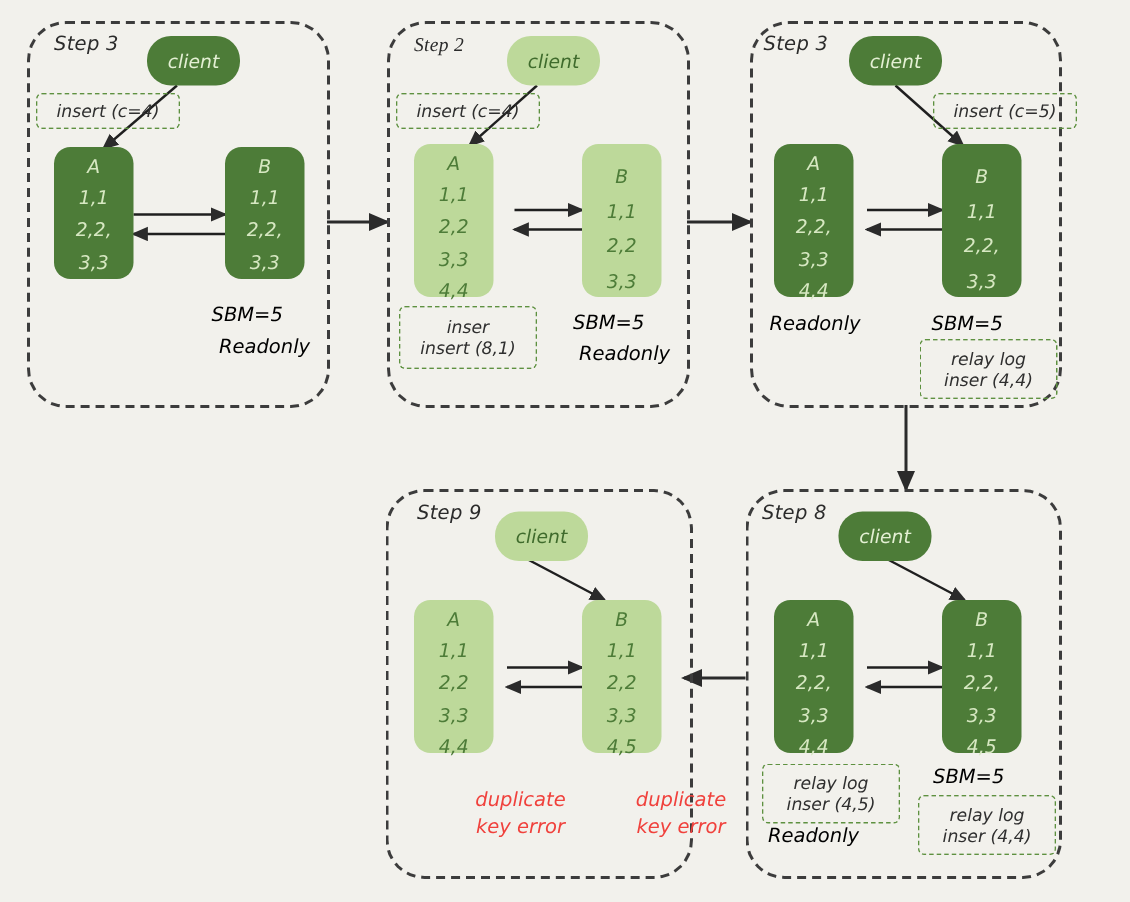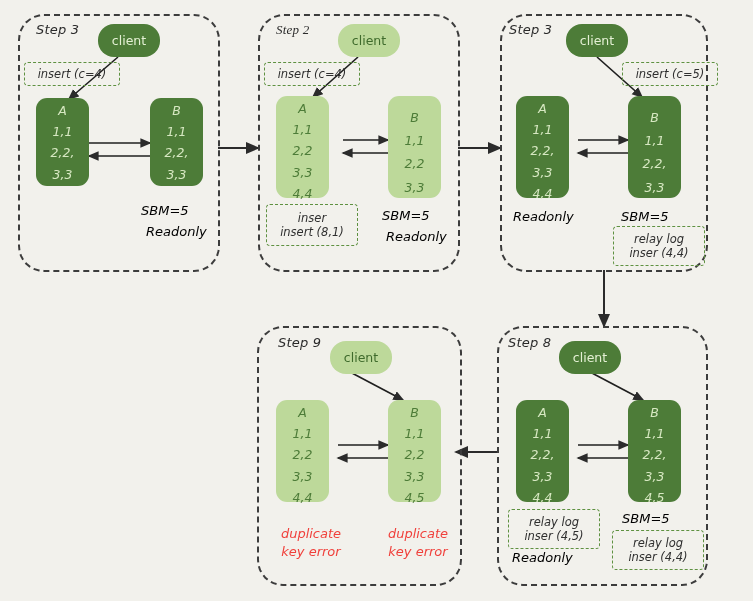--- a/index.html
+++ b/index.html
@@ -70,20 +70,21 @@
   }
 
   
   .client {
     position: absolute;
     border-radius: 16px;
     display: flex;
     align-items: center;
     justify-content: center;
     font-size: 12.5px;
+    font-style: italic;
     box-sizing: border-box;
   }
   .client.dark { background: #4d7c38; color: #e4f0d4; }
   .client.light { background: #bdd99a; color: #3f6b2c; }
 
   
   .note {
     position: absolute;
     border: 1.5px dashed #5e9140;
     border-radius: 4px;
@@ -107,20 +108,21 @@
     font-style: italic;
     white-space: nowrap;
   }
   .annot.sbm { color: #000000; text-align: center; }
   .annot.readonly { color: #000000; }
   .annot.err {
     color: #f0413c;
     line-height: 1.35;
     text-align: center;
     white-space: normal;
+    margin-left: 36px;
   }
 
   svg.overlay {
     position: absolute;
     left: 0; top: 0;
     width: 753px;
     height: 601px;
     pointer-events: none;
   }
 </style>

